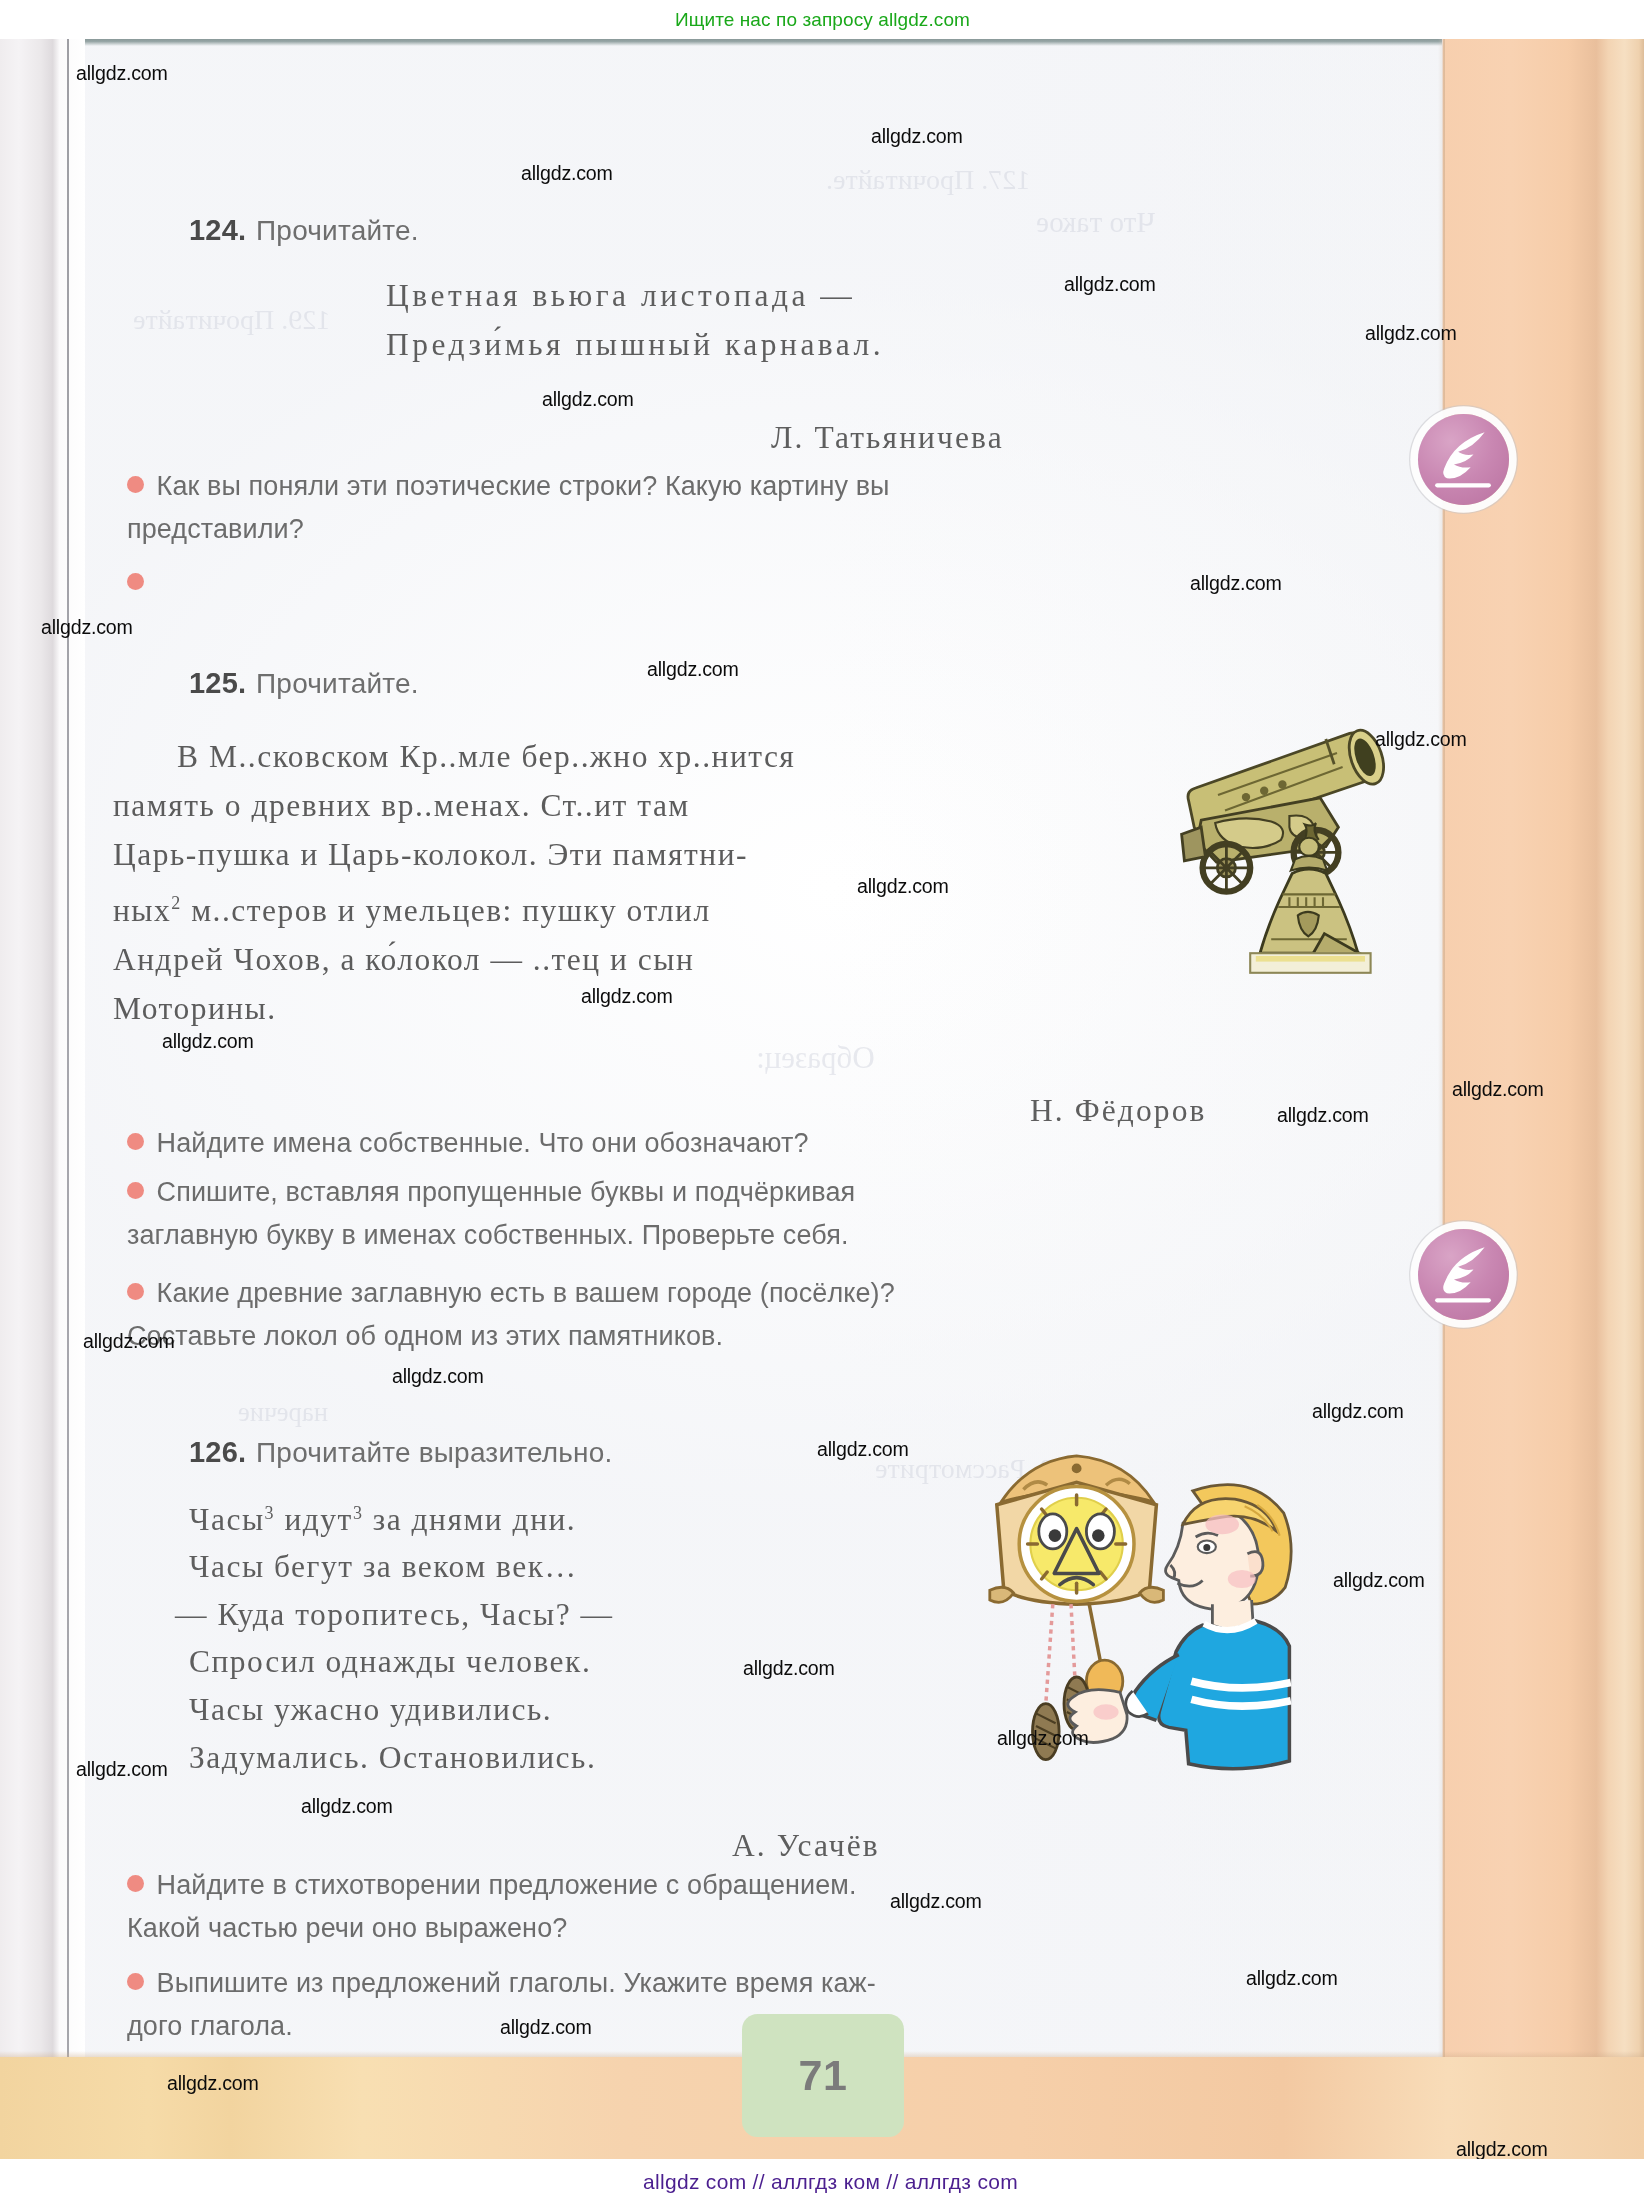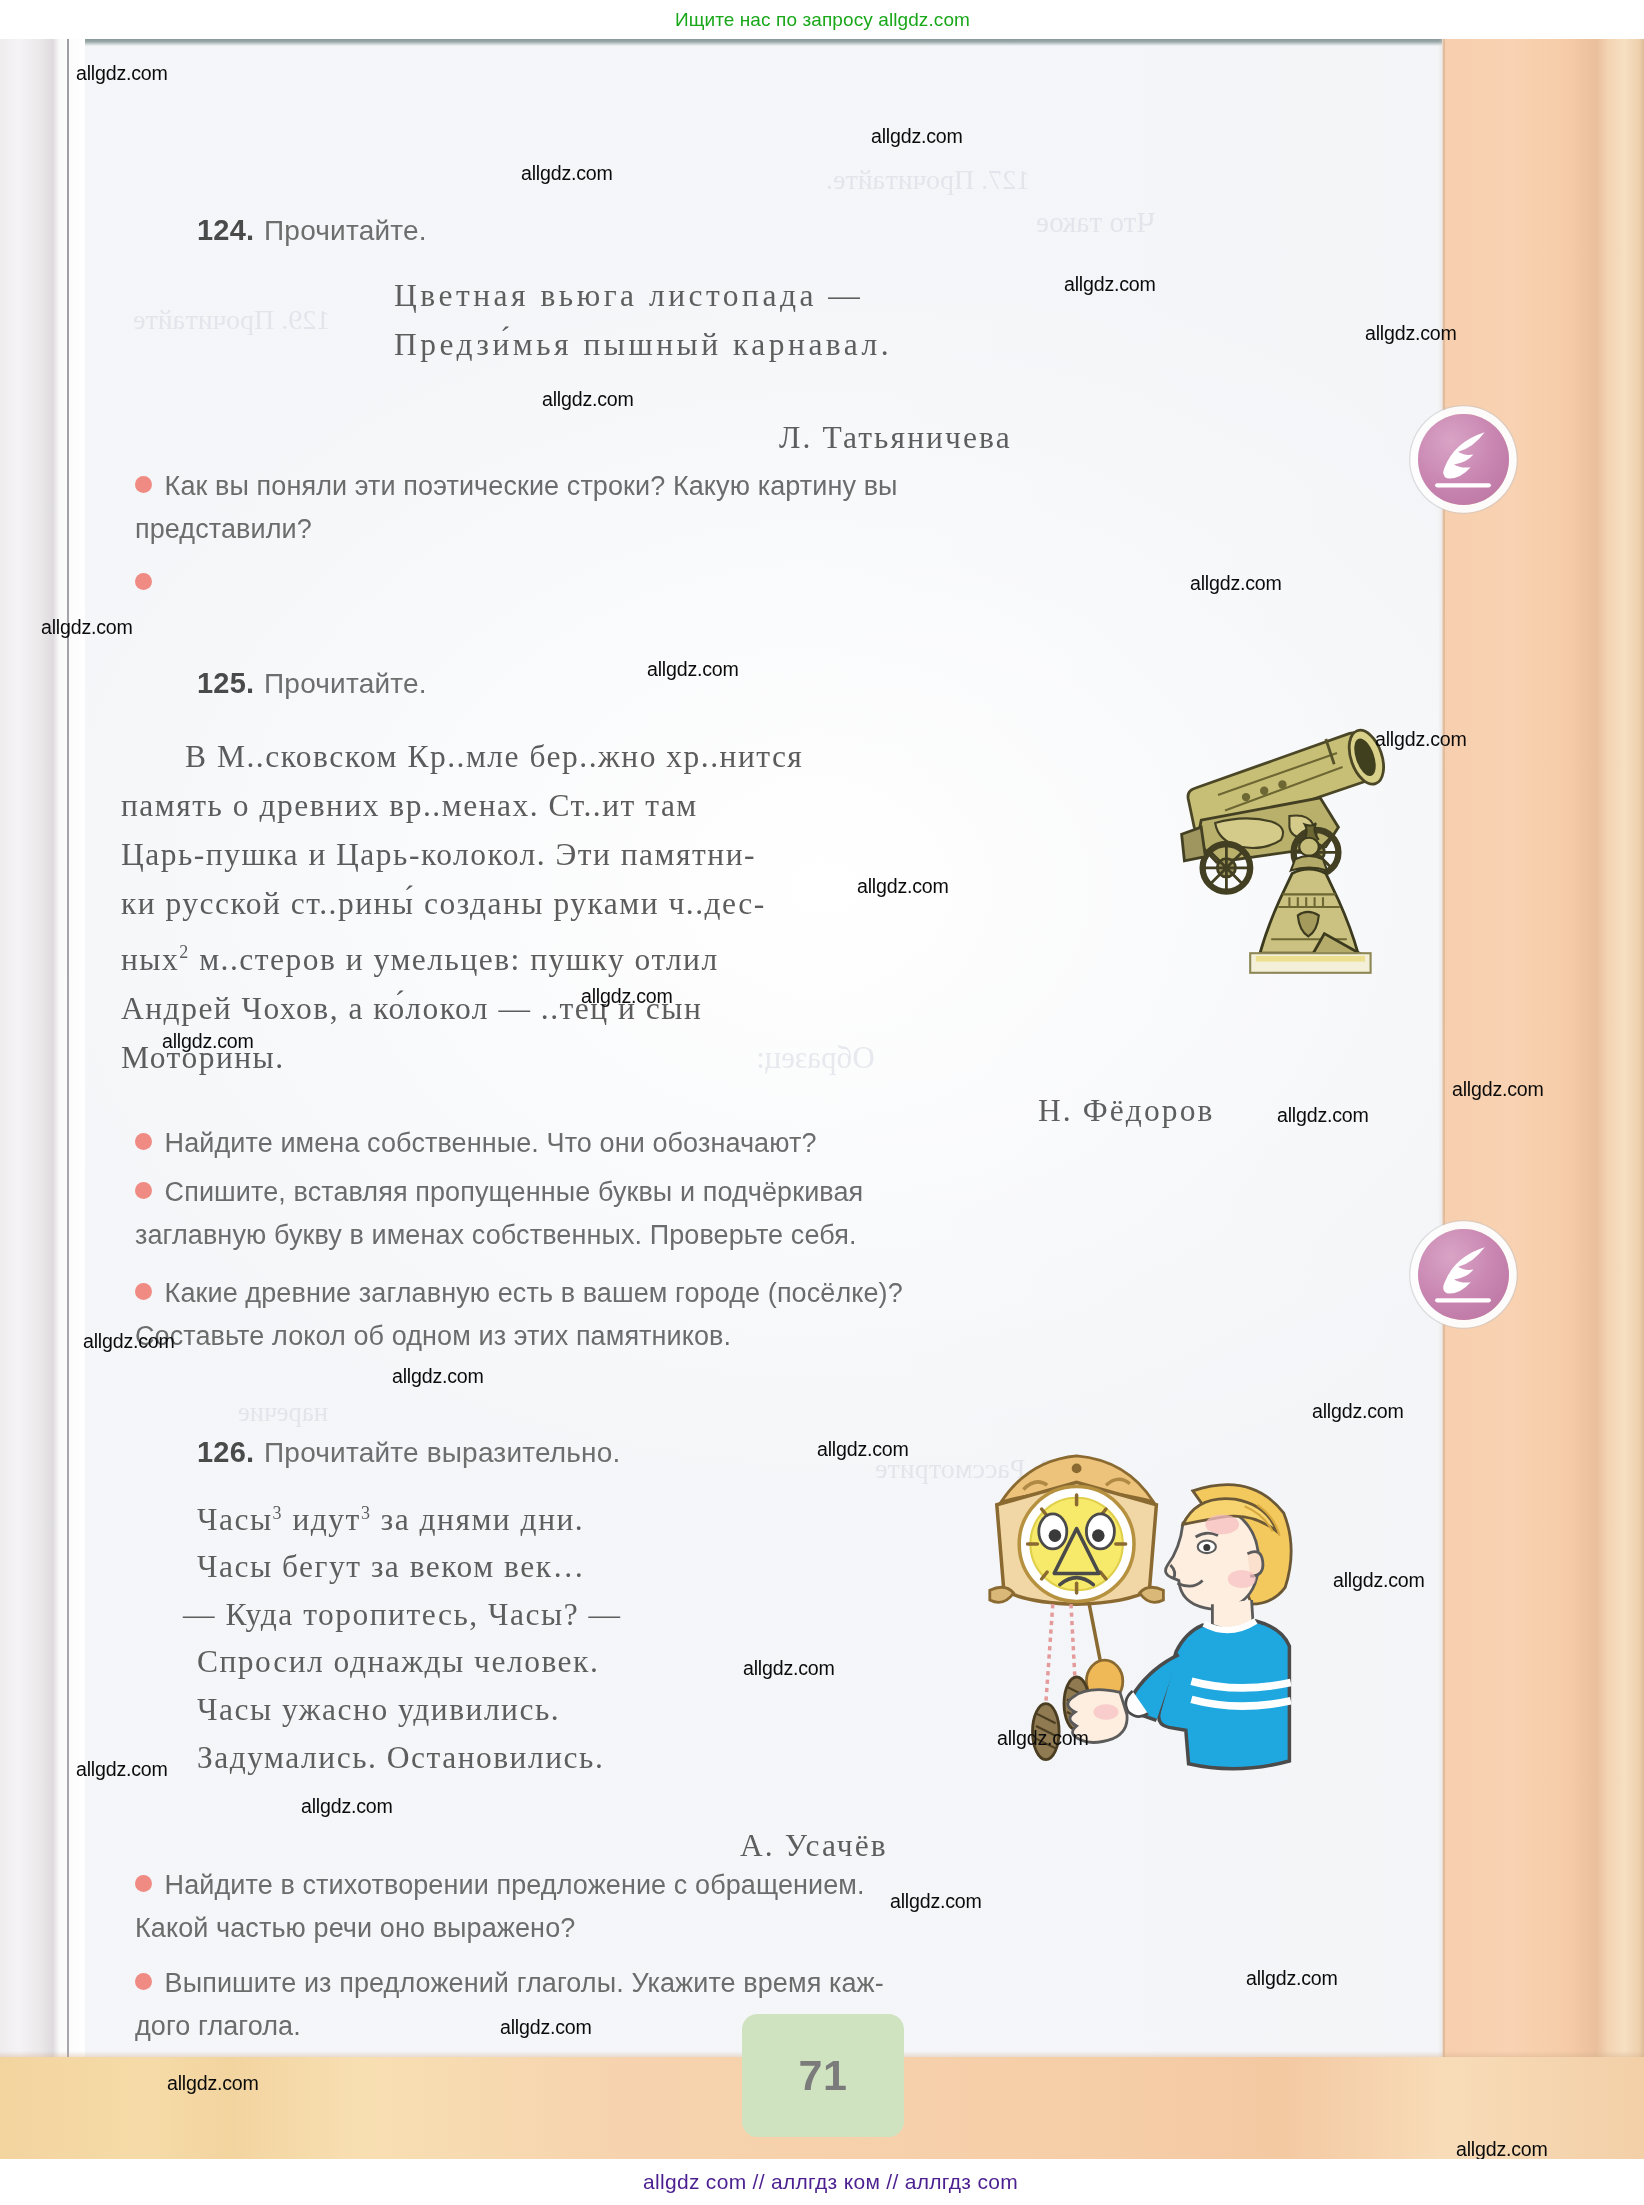--- a/index.html
+++ b/index.html
@@ -96,21 +96,21 @@
     transform:scaleX(-1);
     font-family:"Liberation Serif", serif;
     white-space:nowrap;
     pointer-events:none;
     user-select:none;
     z-index:1;
   }
 
   
   #content{
-    position:absolute; left:16px; top:0; width:1613px; height:2120px; z-index:5;
+    position:absolute; left:8px; top:0; width:1613px; height:2120px; z-index:5;
   }
 
   .ex-head{
     position:absolute;
     font-size:28px;
     color:#6e6e6e;
     letter-spacing:0.2px;
   }
   .ex-head .num{
     font-weight:bold; color:#4a4a4a; font-size:29px; margin-right:9.8px;
@@ -246,21 +246,20 @@
     </div>
 
     <div class="ex-head" style="left:181px; top:628px;">
       <span class="num">125.</span><span>Прочитайте.</span>
     </div>
 
     <div class="body-par" style="left:105px; top:693px; letter-spacing:1.5px;">
       <span class="ln" style="padding-left:64px;">В М..сковском Кр..мле бер..жно хр..нится</span>
       <span class="ln">память о древних вр..менах. Ст..ит там</span>
       <span class="ln">Царь-пушка и Царь-колокол. Эти памятни-</span>
-      <span class="ln">ки русской ст..рины́ созданы руками ч..дес-</span>
       <span class="ln">ных<sup>2</sup> м..стеров и умельцев: пушку отлил</span>
       <span class="ln">Андрей Чохов, а ко́локол — ..тец и сын</span>
       <span class="ln">Моторины.</span>
     </div>
 
     <div class="author" style="left:1022px; top:1022px;">Н.  Фёдоров</div>
 
     <div class="qblock" style="left:119px; top:1083px;">
       <span class="ln"><span class="bullet"></span><span>Найдите имена собственные. Что они обозначают?</span></span>
     </div>

